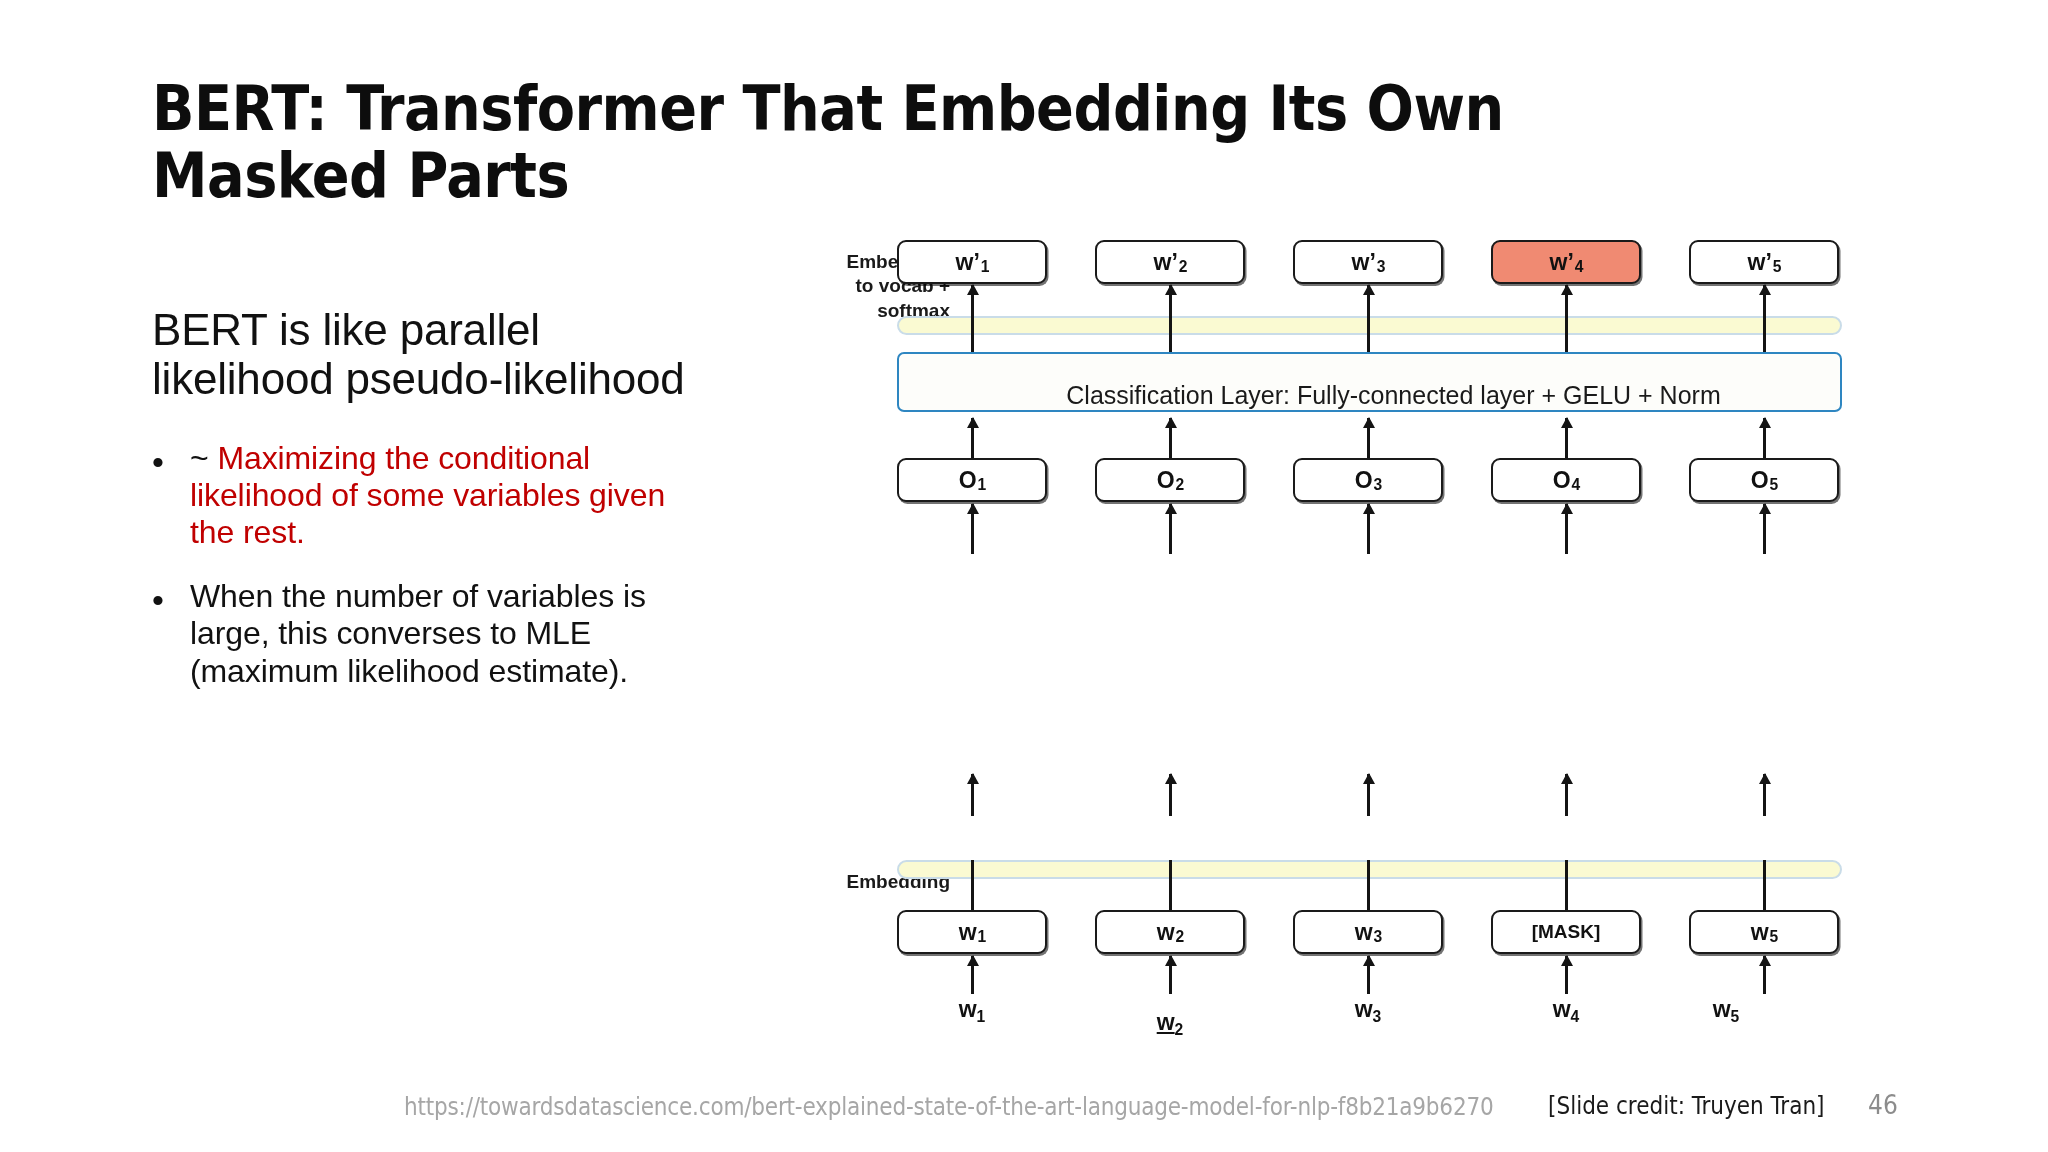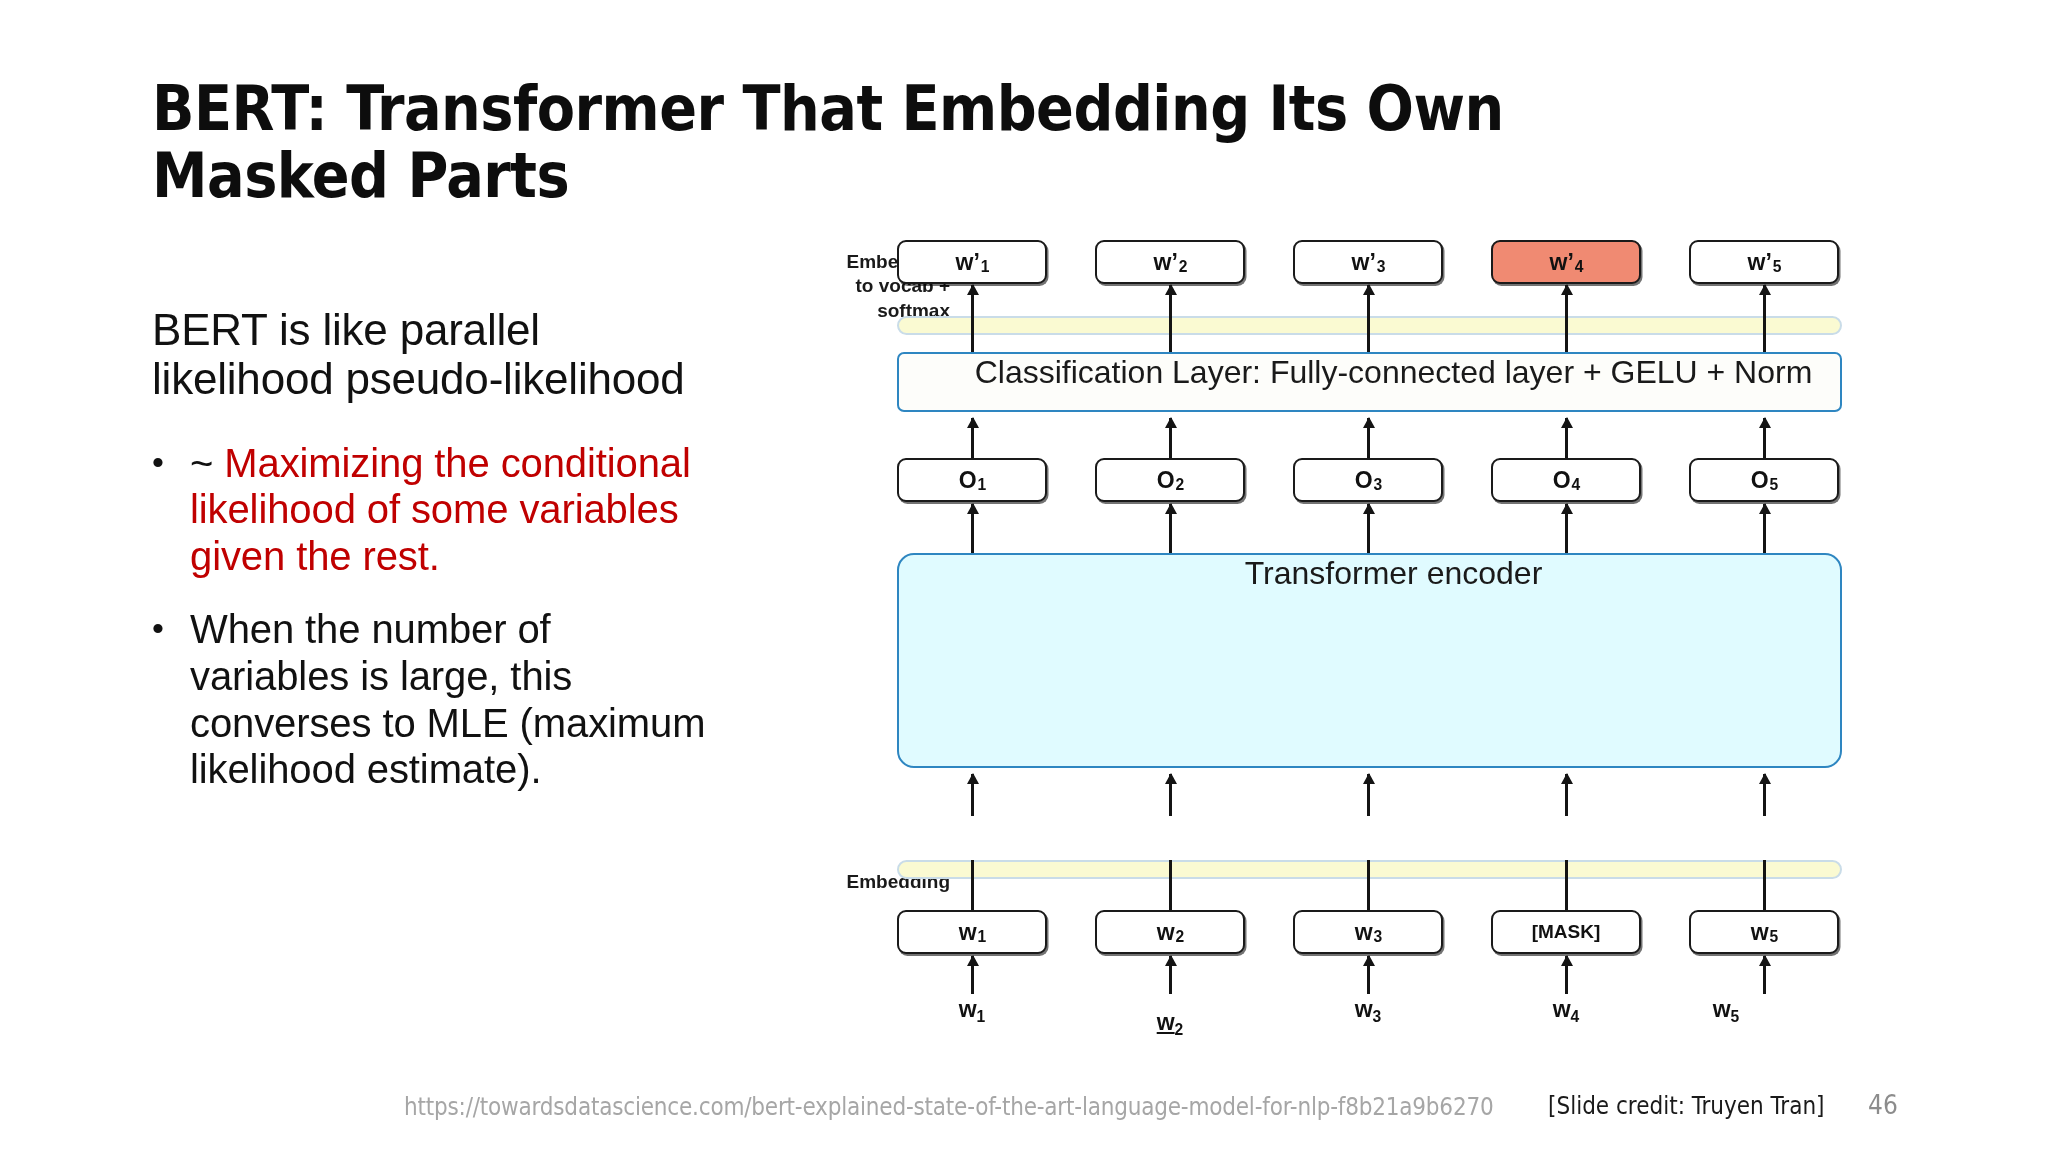--- a/index.html
+++ b/index.html
@@ -50,21 +50,21 @@
     flex: 0 0 auto;
     width: 38px;
     font-size: 34px;
     line-height: 1.18;
     padding-top: 2px;
     color: #111111;
     text-align: left;
   }
   .bullet-text {
     flex: 1 1 auto;
-    font-size: 40px;
+    font-size: 32px;
     line-height: 1.17;
     color: #111111;
     letter-spacing: -0.1px;
   }
   .bullet-text.red { color: #c00000; }
   .tilde-black { color: #111111; }
 
   
   #diagram {
     position: absolute;
@@ -114,23 +114,23 @@
     border-radius: 10px;
     background: #FAFAD2;
     border: 2px solid #c9dce8;
   }
 
   .wide-box {
     position: absolute;
     border: 2.5px solid #2e86c1;
     border-radius: 8px;
     display: flex;
-    align-items: flex-start;
+    align-items: flex-end;
     justify-content: center;
-    font-size: 32px;
+    font-size: 25px;
     color: #1a1a1a;
     padding-left: 48px;
   }
   #classification-layer {
     background: #fdfdfa;
     border-radius: 7px;
   }
   #transformer-encoder {
     background: #E0FBFF;
     border-radius: 17px;
@@ -296,23 +296,20 @@
     <span>O</span>
       <sub>5</sub>
   </div>
 
   <div class="arrow" style="left:116px; top:264px; height:50px;"></div>
   <div class="arrow" style="left:314px; top:264px; height:50px;"></div>
   <div class="arrow" style="left:512px; top:264px; height:50px;"></div>
   <div class="arrow" style="left:710px; top:264px; height:50px;"></div>
   <div class="arrow" style="left:908px; top:264px; height:50px;"></div>
 
-  <div class="wide-box" id="transformer-encoder" style="left:42px; top:313px; width:945px; height:215px;">
-    <span>Transformer encoder</span>
-  </div>
 
   <div class="arrow" style="left:116px; top:534px; height:42px;"></div>
   <div class="arrow" style="left:314px; top:534px; height:42px;"></div>
   <div class="arrow" style="left:512px; top:534px; height:42px;"></div>
   <div class="arrow" style="left:710px; top:534px; height:42px;"></div>
   <div class="arrow" style="left:908px; top:534px; height:42px;"></div>
 
   <div class="embed-bar" style="left:42px; top:620px; width:945px;"></div>
 
   <div class="stem" style="left:116px; top:620px; height:58px;"></div>

